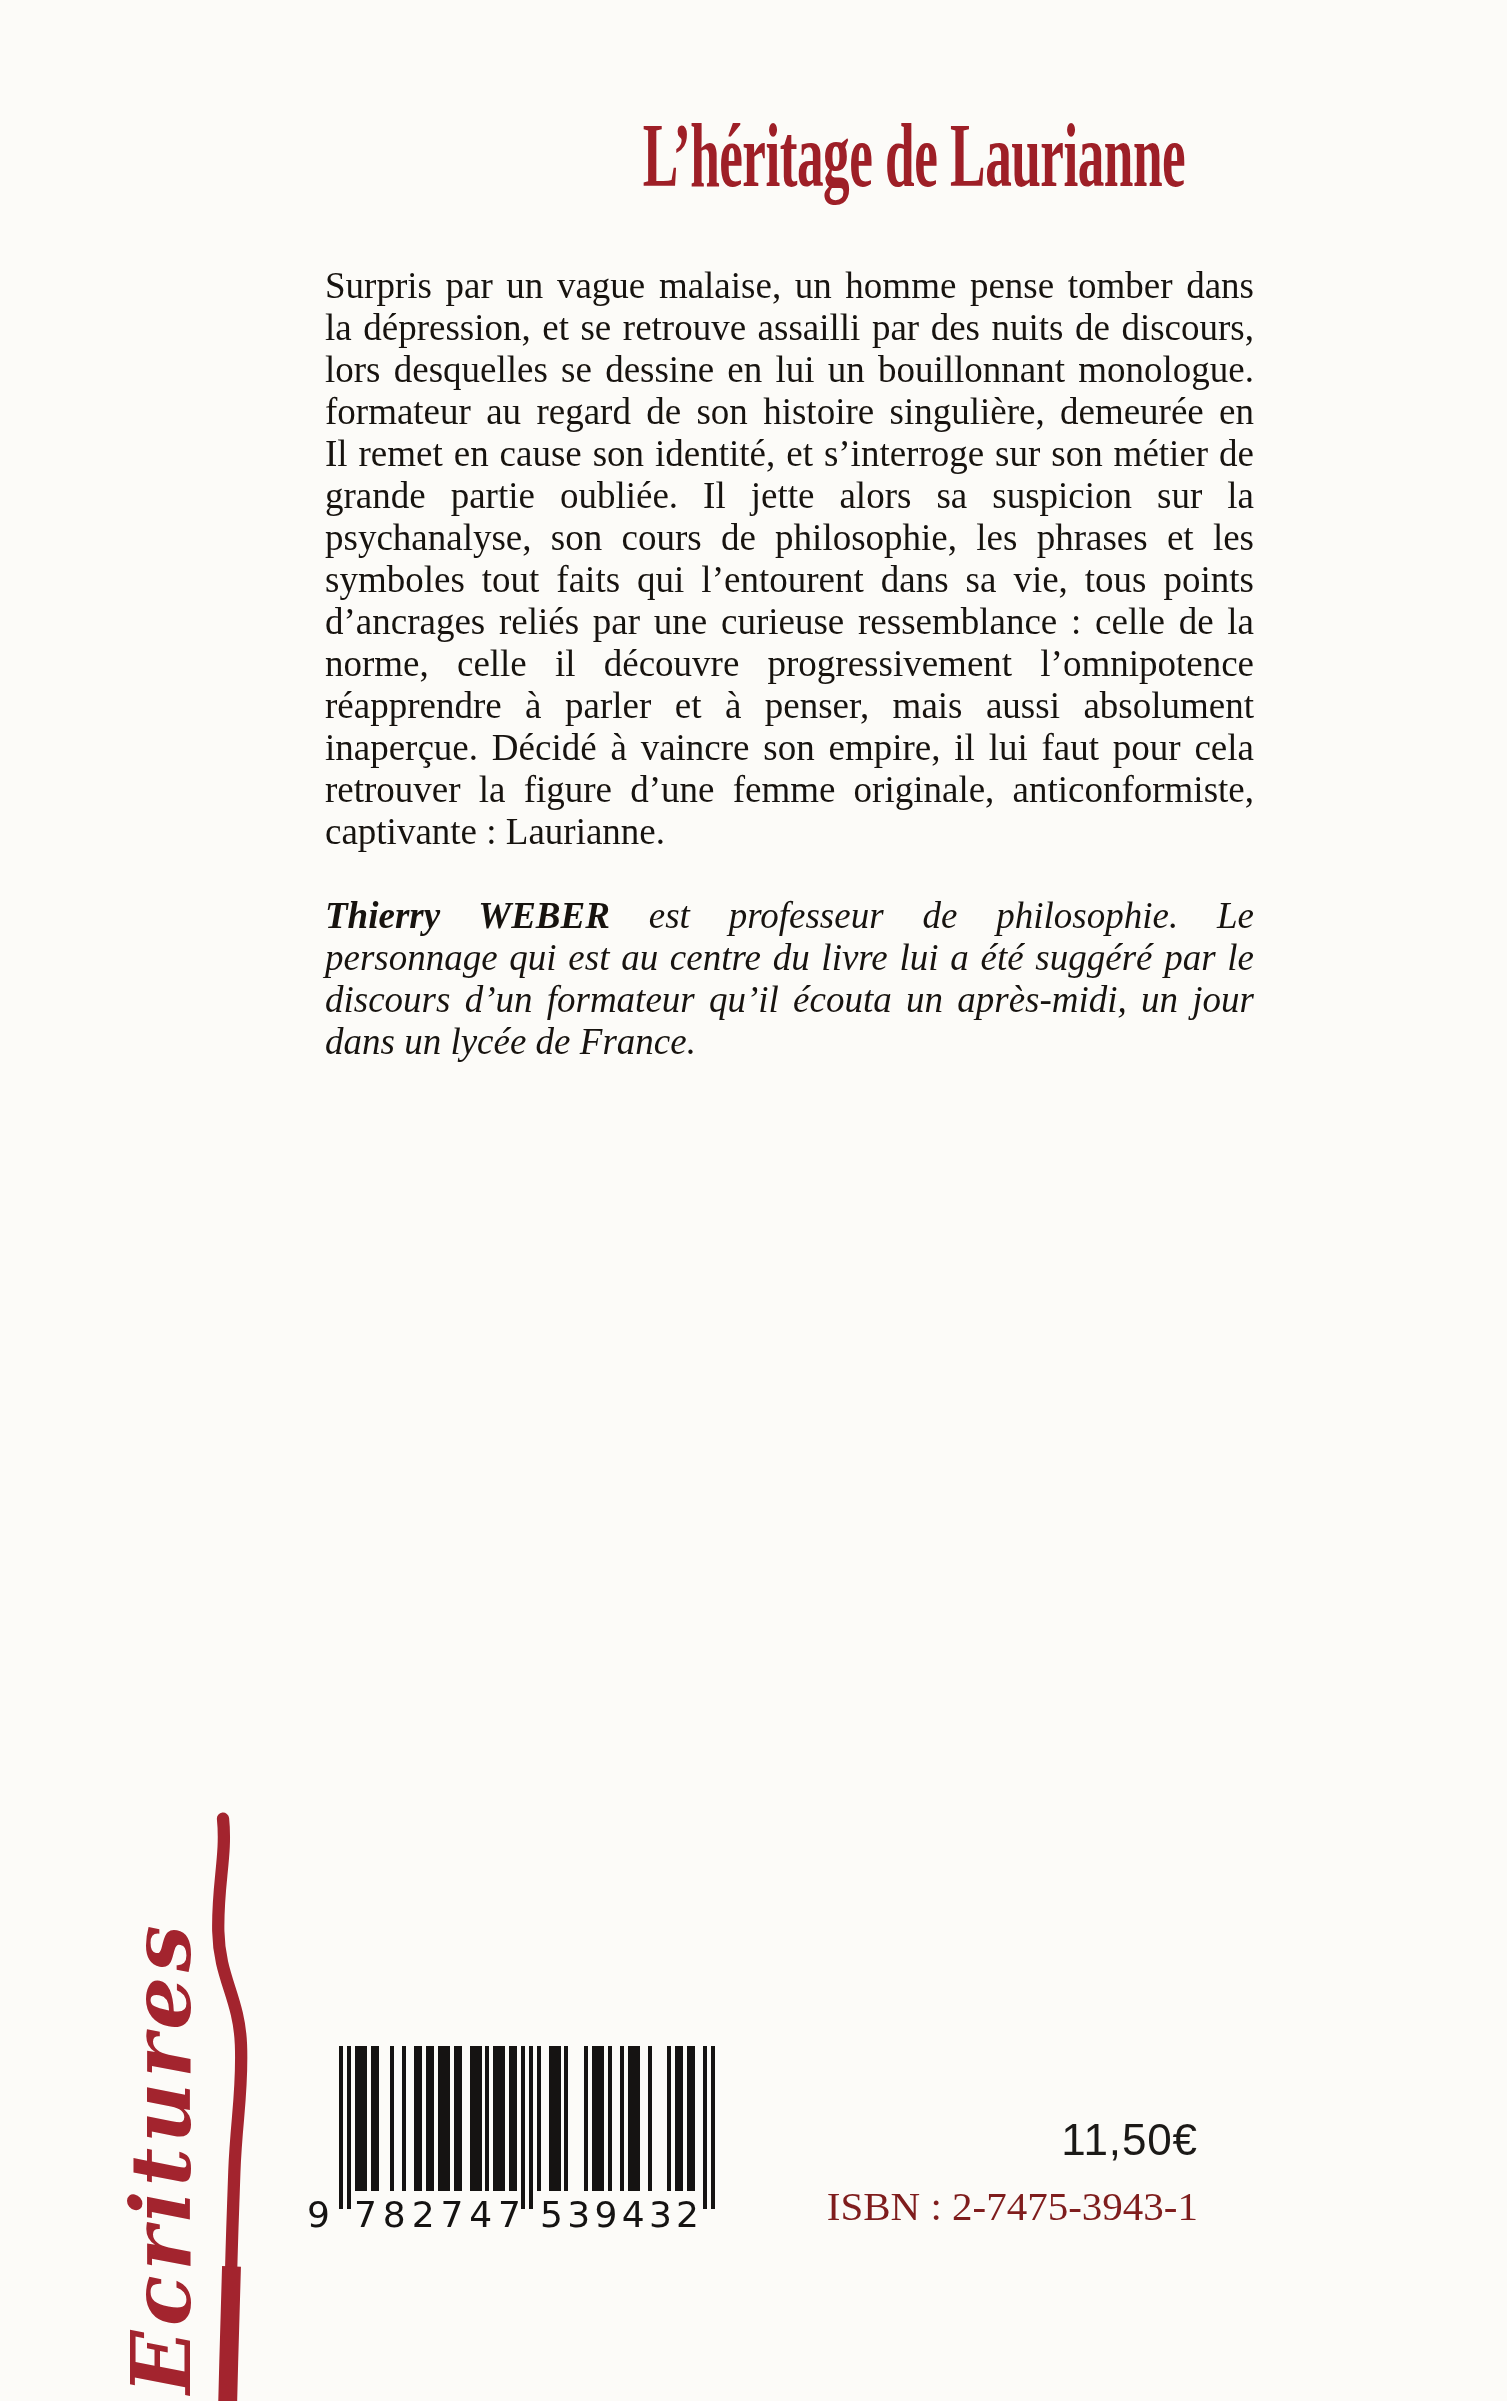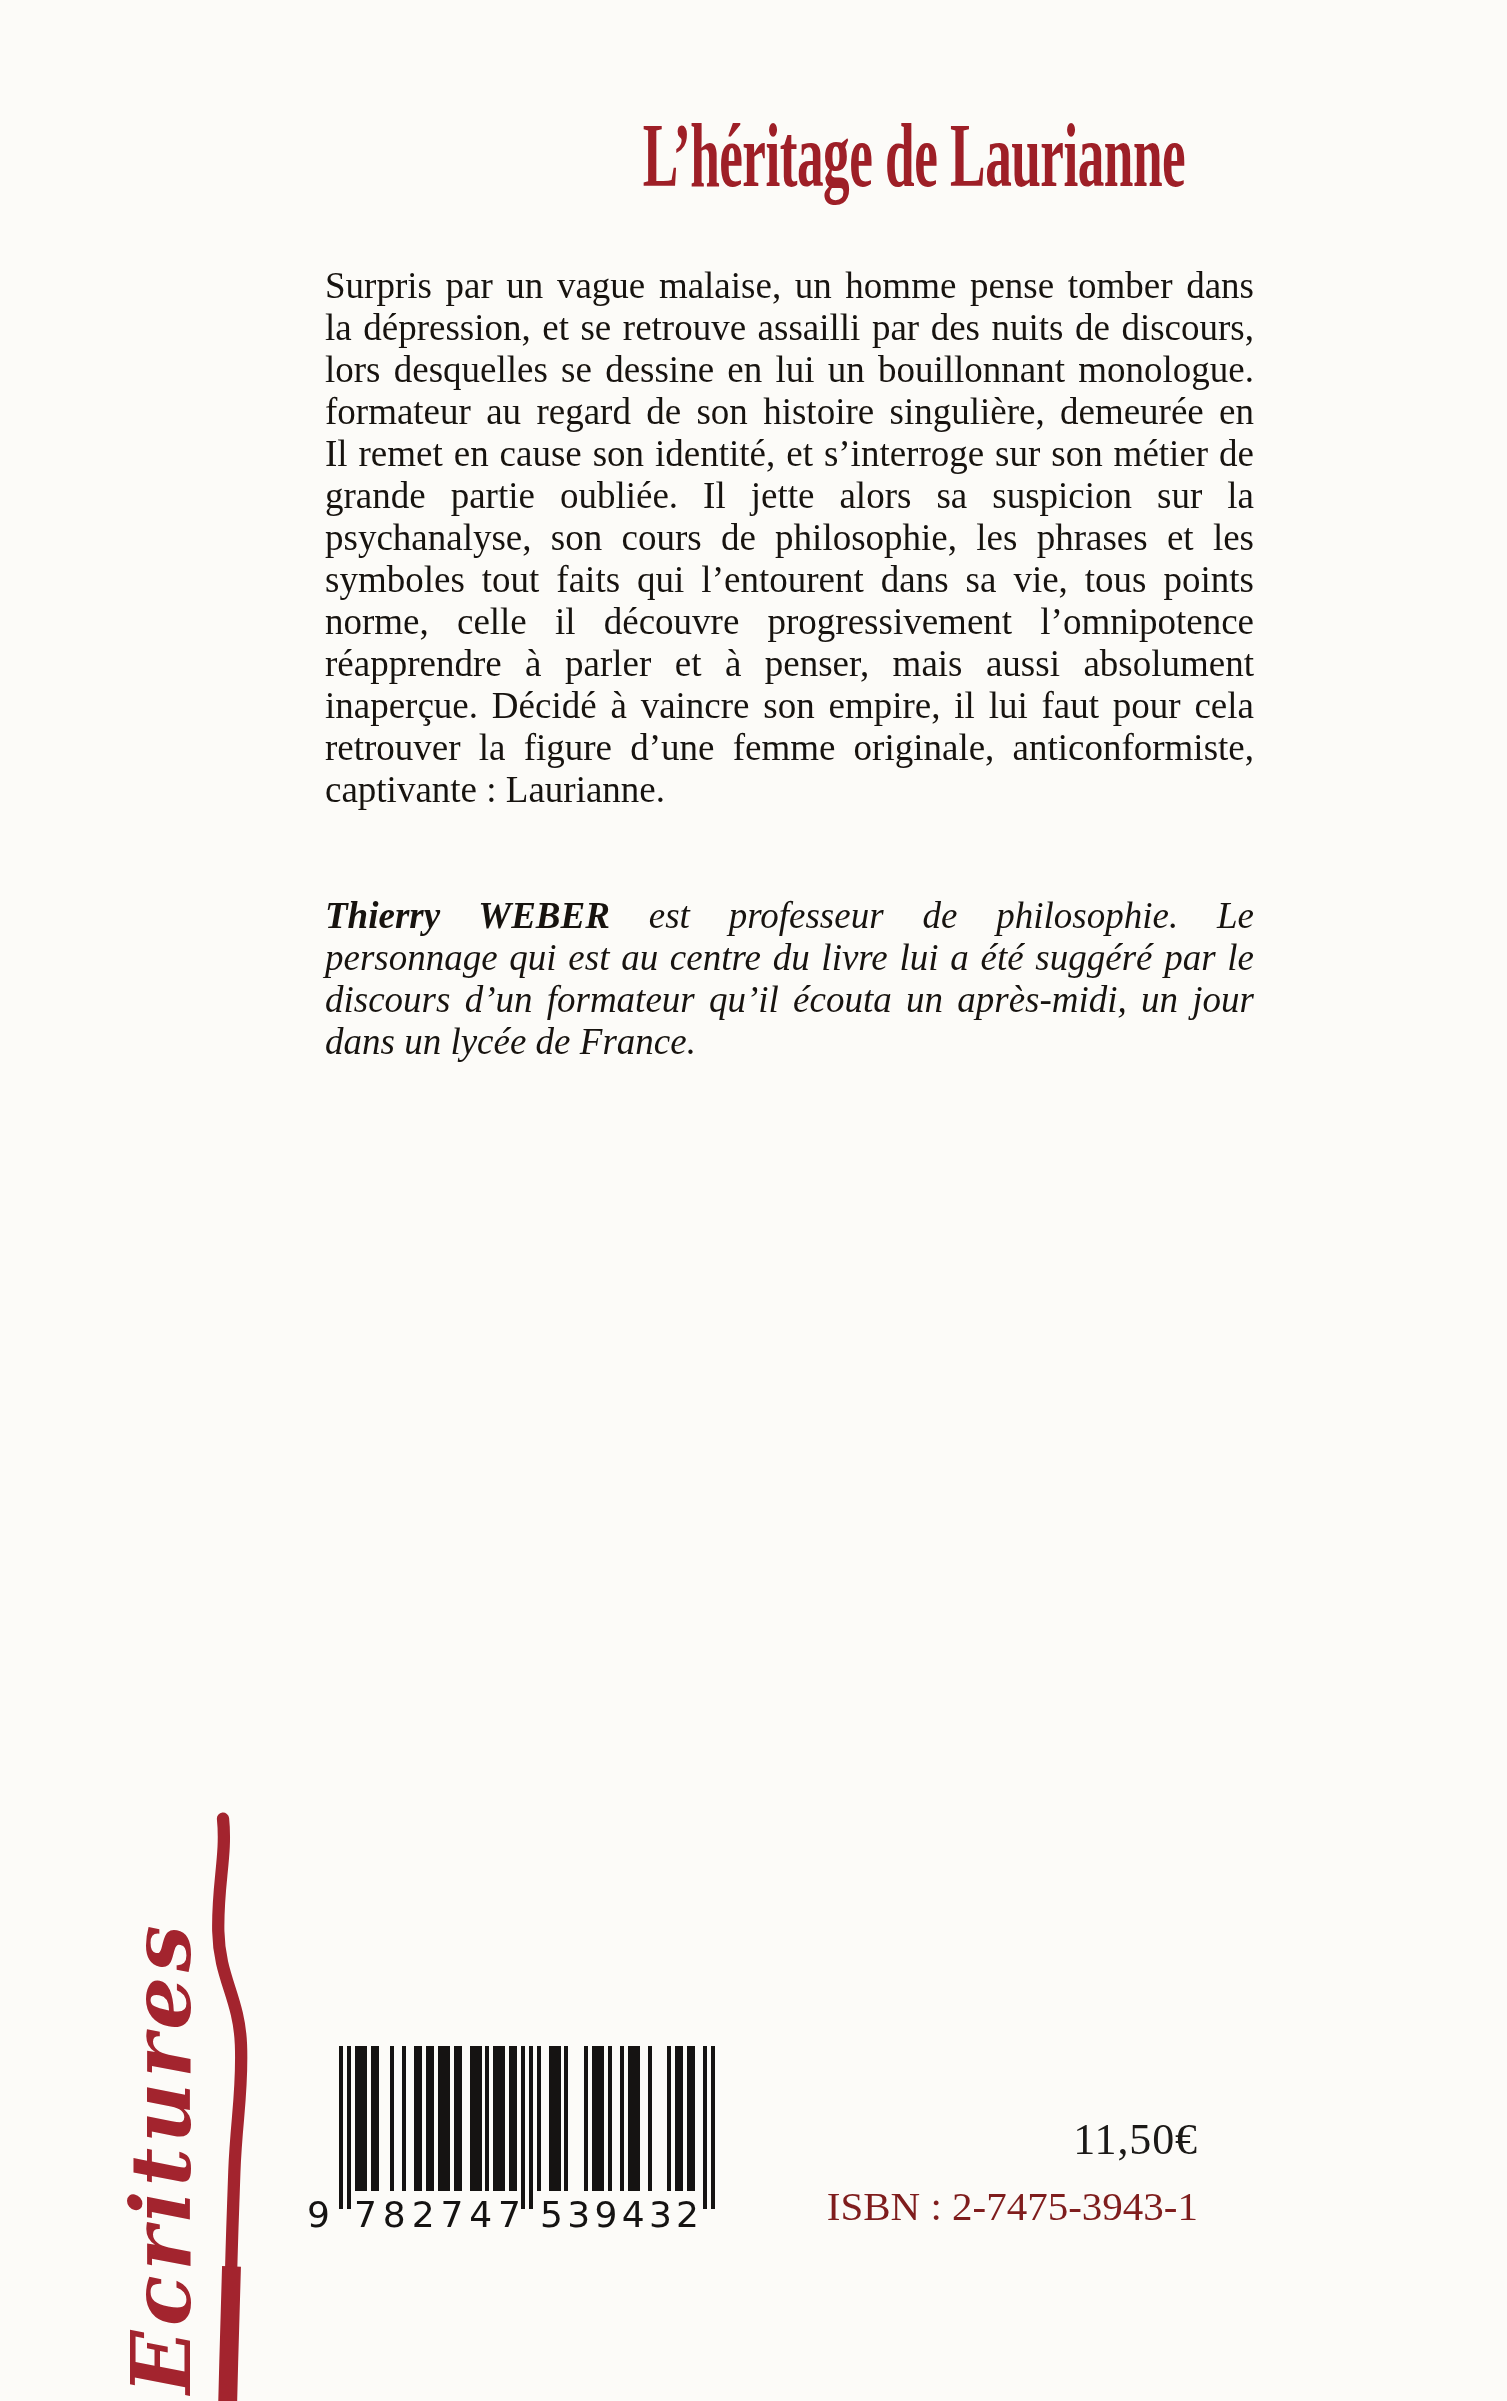--- a/index.html
+++ b/index.html
@@ -46,21 +46,21 @@
     font-family:"DejaVu Sans", sans-serif;
     font-size:36px;line-height:36px;color:#151312;
     display:flex;justify-content:space-between;
   }
   .bc-first{left:-32px;width:24.6px;}
   .bc-g1{left:15px;width:167px;}
   .bc-g2{left:201px;width:159px;}
   
   .price{
     position:absolute;right:310px;top:2118px;
-    font-family:Liberation Serif, serif;
+    font-family:Liberation Sans, sans-serif;
     font-size:44px;line-height:44px;font-weight:400;
     letter-spacing:0.9px;color:#1b1917;
   }
   .isbn{
     position:absolute;right:310px;top:2184px;
     font-size:41px;line-height:44px;color:#7f1d1d;
   }
   
   .logo-script{
     position:absolute;left:112px;top:2394px;width:478px;height:102px;
@@ -84,20 +84,21 @@
   <div class="synopsis">
     <div>
         <div class="syn-line">Surpris par un vague malaise, un homme pense tomber dans</div>
         <div class="syn-line">la dépression, et se retrouve assailli par des nuits de discours,</div>
         <div class="syn-line">lors desquelles se dessine en lui un bouillonnant monologue.</div>
         <div class="syn-line">formateur au regard de son histoire singulière, demeurée en</div>
         <div class="syn-line">Il remet en cause son identité, et s’interroge sur son métier de</div>
         <div class="syn-line">grande partie oubliée. Il jette alors sa suspicion sur la</div>
         <div class="syn-line">psychanalyse, son cours de philosophie, les phrases et les</div>
         <div class="syn-line">symboles tout faits qui l’entourent dans sa vie, tous points</div>
+        <div class="syn-line">d’ancrages reliés par une curieuse ressemblance : celle de la</div>
         <div class="syn-line">norme, celle il découvre progressivement l’omnipotence</div>
         <div class="syn-line">réapprendre à parler et à penser, mais aussi absolument</div>
         <div class="syn-line">inaperçue. Décidé à vaincre son empire, il lui faut pour cela</div>
         <div class="syn-line">retrouver la figure d’une femme originale, anticonformiste,</div>
       </div>
     <div class="syn-last">captivante : Laurianne.</div>
   </div>
 
   <div class="bio">
     <div class="syn-line">

